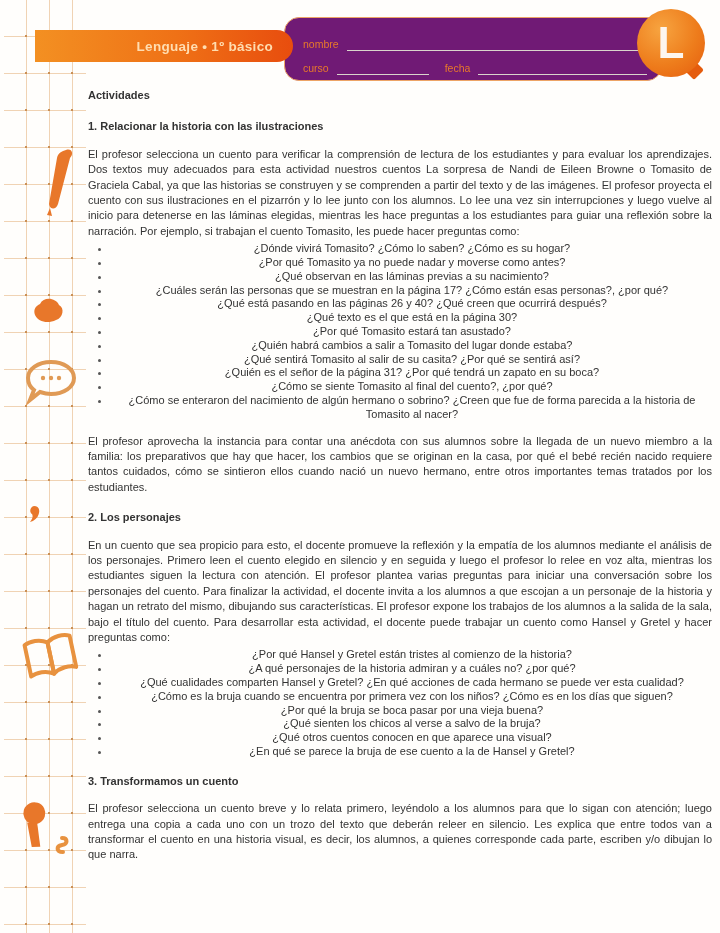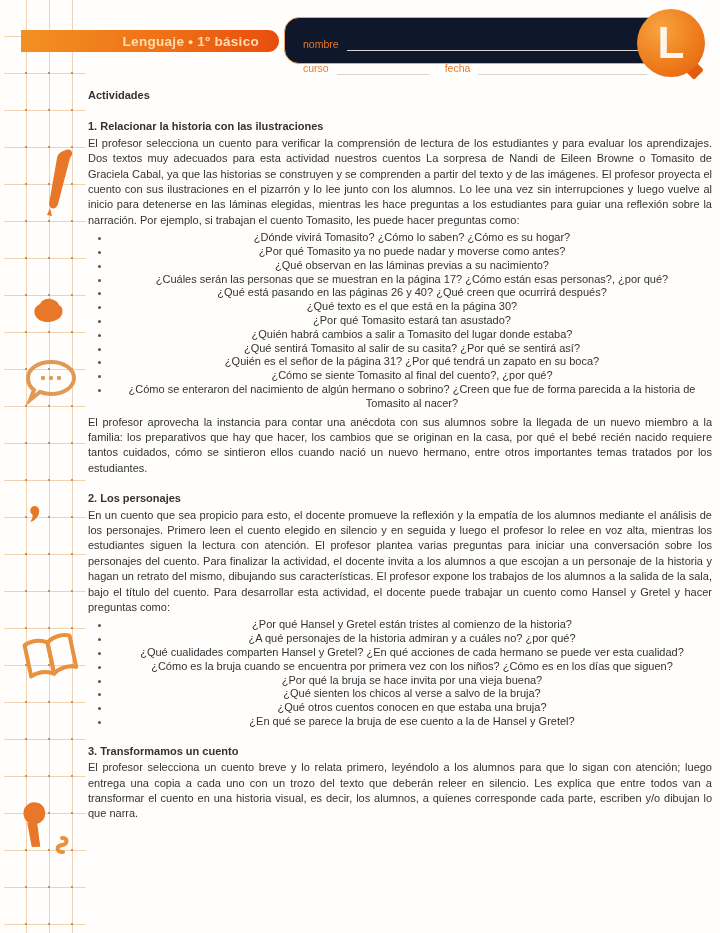--- a/index.html
+++ b/index.html
@@ -14,33 +14,33 @@
     position:absolute;left:4px;top:0;width:82px;height:933px;
     background-image:
       radial-gradient(circle at 22.5px 36.5px, #c98f55 0 1.4px, rgba(0,0,0,0) 1.9px),
       repeating-linear-gradient(to right, rgba(0,0,0,0) 0 22px, #f0d3b4 22px 23px),
       repeating-linear-gradient(to bottom, rgba(0,0,0,0) 0 36px, #f0d3b4 36px 37px);
     background-size:23px 37px, auto, auto;
   }
   .margin-icon{position:absolute;}
   
   .banner{
-    position:absolute;left:21px;top:30px;width:258px;height:22px;
+    position:absolute;left:35px;top:30px;width:258px;height:32px;
     background:linear-gradient(90deg,#f39022 0%, #ef7116 55%, #e84d0e 100%);
     border-radius:0 17px 17px 0;
     display:flex;align-items:center;justify-content:flex-end;
     padding-right:20px;box-sizing:border-box;z-index:3;
   }
   .banner span{
     color:#ffddb0;font-size:13.5px;font-weight:bold;letter-spacing:.3px;
   }
   
   .form-box{
-    position:absolute;left:284px;top:17px;width:378px;height:47px;
-    background:#0f172a;border:1.6px solid #eda466;border-radius:15px;
+    position:absolute;left:284px;top:17px;width:378px;height:64px;
+    background:#701a75;border:1.6px solid #eda466;border-radius:15px;
     z-index:2;box-sizing:border-box;padding:9px 14px 0 18px;
   }
   .form-row{display:flex;align-items:flex-end;height:24px;}
   .form-label{color:#e8792a;font-size:10.5px;margin-right:8px;line-height:14px;}
   .form-line{flex:1;border-bottom:1px solid #d9d4cc;height:13px;}
   .form-line.short{flex:0 0 92px;margin-right:16px;}
   
   .logo{
     position:absolute;left:637px;top:9px;width:68px;height:68px;z-index:4;
   }
@@ -54,21 +54,21 @@
     background:#e55c0d;transform:rotate(45deg);border-radius:2px;z-index:-1;
   }
   .logo .letter{color:#fdf6ee;font-size:44px;font-weight:bold;line-height:1;}
   
   .content{
     position:absolute;left:88px;top:88px;width:624px;
     font-size:11px;line-height:15.4px;text-align:justify;color:#333;
   }
   .activities-label{font-weight:bold;margin:0 0 16px 0;}
   .sec-title{font-weight:bold;margin:15px 0 1px 0;}
-  .sec-intro, .sec-outro{margin:1px 0 2px 0;}
+  .sec-intro, .sec-outro{margin:12px 0 2px 0;}
   ul.qlist{
     margin:3px 0 4px 0;padding:0 0 0 22px;list-style:disc;
   }
   ul.qlist li{
     line-height:13.8px;text-align:center;color:#333;
     padding-left:2px;
   }
   ul.qlist li::marker{color:#555;font-size:9px;}
 </style>
 </head>
@@ -164,21 +164,21 @@
         <li>¿Cómo se enteraron del nacimiento de algún hermano o sobrino? ¿Creen que fue de forma parecida a la historia de Tomasito al nacer?</li>
       </ul>
       <p class="sec-outro">El profesor aprovecha la instancia para contar una anécdota con sus alumnos sobre la llegada de un nuevo miembro a la familia: los preparativos que hay que hacer, los cambios que se originan en la casa, por qué el bebé recién nacido requiere tantos cuidados, cómo se sintieron ellos cuando nació un nuevo hermano, entre otros importantes temas tratados por los estudiantes.</p>
       <div class="sec-title">2. Los personajes</div>
       <p class="sec-intro">En un cuento que sea propicio para esto, el docente promueve la reflexión y la empatía de los alumnos mediante el análisis de los personajes. Primero leen el cuento elegido en silencio y en seguida y luego el profesor lo relee en voz alta, mientras los estudiantes siguen la lectura con atención. El profesor plantea varias preguntas para iniciar una conversación sobre los personajes del cuento. Para finalizar la actividad, el docente invita a los alumnos a que escojan a un personaje de la historia y hagan un retrato del mismo, dibujando sus características. El profesor expone los trabajos de los alumnos a la salida de la sala, bajo el título del cuento. Para desarrollar esta actividad, el docente puede trabajar un cuento como Hansel y Gretel y hacer preguntas como:</p>
       <ul class="qlist">
         <li>¿Por qué Hansel y Gretel están tristes al comienzo de la historia?</li>
         <li>¿A qué personajes de la historia admiran y a cuáles no? ¿por qué?</li>
         <li>¿Qué cualidades comparten Hansel y Gretel? ¿En qué acciones de cada hermano se puede ver esta cualidad?</li>
         <li>¿Cómo es la bruja cuando se encuentra por primera vez con los niños? ¿Cómo es en los días que siguen?</li>
-        <li>¿Por qué la bruja se hace invita por una vieja buena?</li>
+        <li>¿Por qué la bruja se boca pasar por una vieja buena?</li>
         <li>¿Qué sienten los chicos al verse a salvo de la bruja?</li>
-        <li>¿Qué otros cuentos conocen en que estaba una bruja?</li>
+        <li>¿Qué otros cuentos conocen en que aparece una visual?</li>
         <li>¿En qué se parece la bruja de ese cuento a la de Hansel y Gretel?</li>
       </ul>
       <div class="sec-title">3. Transformamos un cuento</div>
       <p class="sec-intro">El profesor selecciona un cuento breve y lo relata primero, leyéndolo a los alumnos para que lo sigan con atención; luego entrega una copia a cada uno con un trozo del texto que deberán releer en silencio. Les explica que entre todos van a transformar el cuento en una historia visual, es decir, los alumnos, a quienes corresponde cada parte, escriben y/o dibujan lo que narra.</p>
     </div>
 </div>
 
 </body></html>

